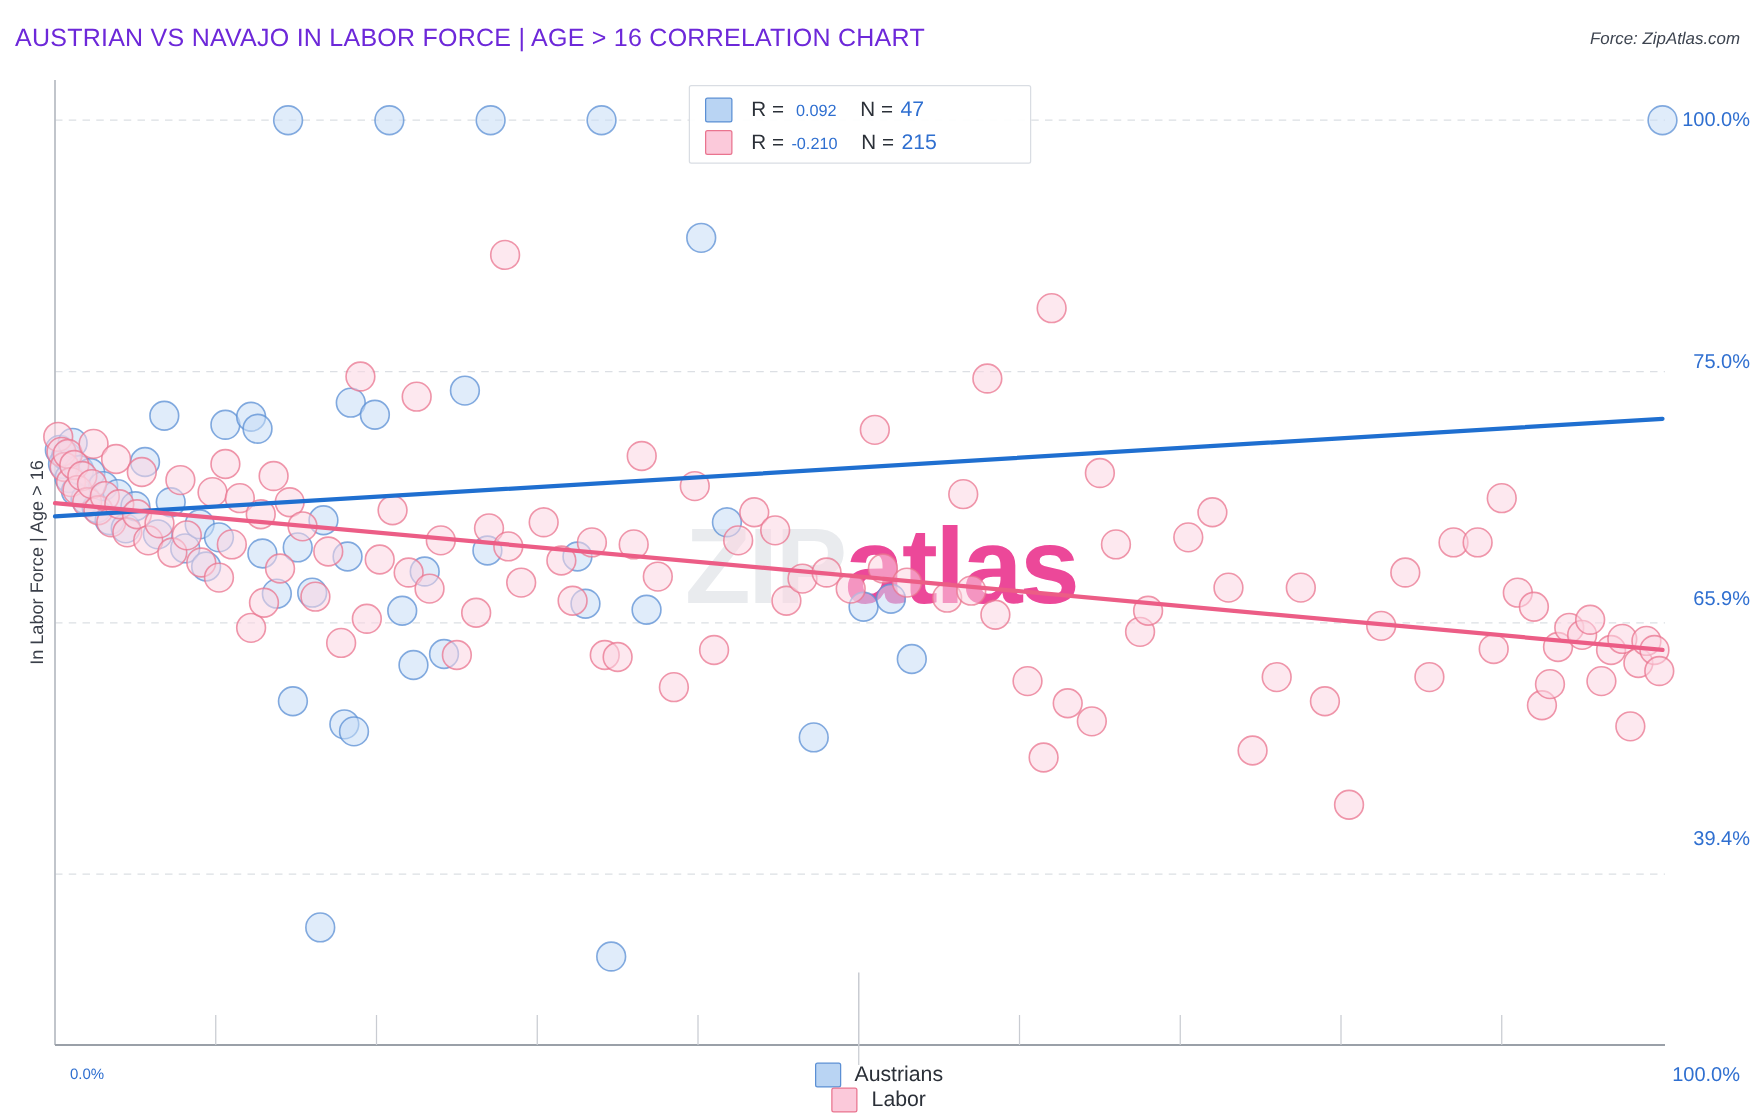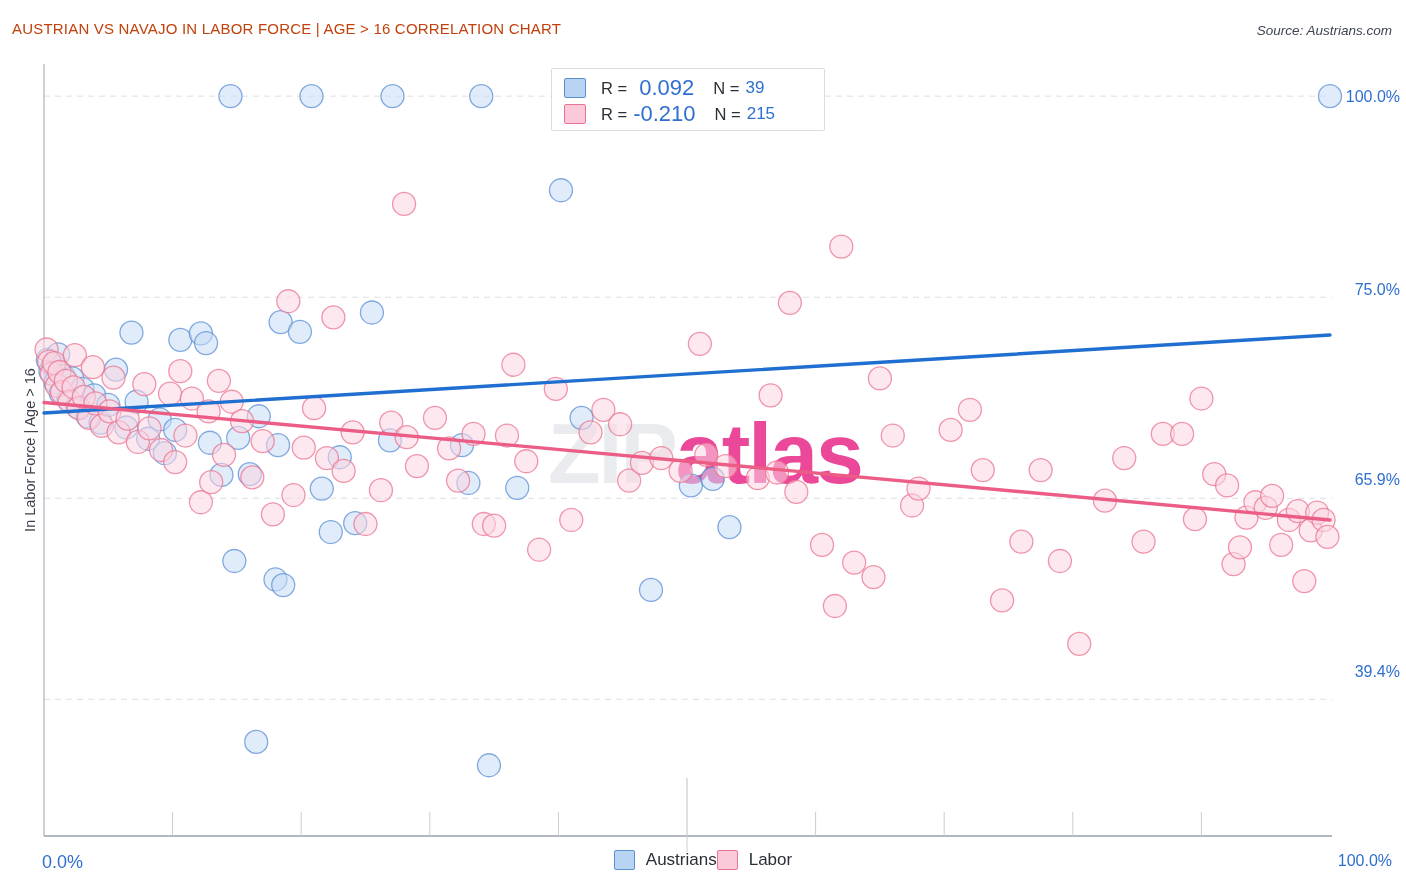--- a/index.html
+++ b/index.html
@@ -7,21 +7,21 @@
   body {
     background:#ffffff;
     font-family:"Liberation Sans", sans-serif;
     position:relative;
     overflow:hidden;
   }
   #chart-root { position:absolute; left:0; top:0; width:1406px; height:892px; }
 
   .title {
     position:absolute; left:12px; top:20px;
-    font-size:15px; color:#c2410c; letter-spacing:.2px;
+    font-size:20px; color:#6d28d9; letter-spacing:.2px;
     white-space:nowrap;
   }
   .source {
     position:absolute; right:14px; top:23px;
     font-size:13.5px; font-style:italic; color:#3d4450;
     white-space:nowrap;
   }
 
   .plot { position:absolute; left:44px; top:64px; width:1286px; height:772px; }
 
@@ -33,66 +33,66 @@
     transform:translate(-50%,-50%) rotate(-90deg);
     transform-origin:center center;
     font-size:14.5px; color:#3a3f49; white-space:nowrap;
   }
 
   .ytick {
     position:absolute; right:6px;
     font-size:16px; color:#2f6fd0; white-space:nowrap;
   }
   .xtick-left {
-    position:absolute; left:42px; top:852px;
-    font-size:18px; color:#2f6fd0;
+    position:absolute; left:56px; top:852px;
+    font-size:12px; color:#2f6fd0;
   }
   .xtick-right {
     position:absolute; right:14px; top:852px;
     font-size:16px; color:#2f6fd0;
   }
 
   .legend-box {
     position:absolute; left:551px; top:68px; width:274px; height:63px;
     background:rgba(255,255,255,.93);
     border:1px solid #d9dde3;
     border-radius:2px;
   }
   .legend-row { position:absolute; left:12px; height:26px; display:flex; align-items:center; }
   .legend-row.r1 { top:6px; }
   .legend-row.r2 { top:32px; }
   .sw { width:22px; height:20px; border-radius:2px; display:inline-block; }
   .sw.blue { background:#b9d4f3; border:1px solid #5b8fd4; }
   .sw.pink { background:#fbc9da; border:1px solid #e9748f; }
   .lg-k { font-size:16.5px; color:#2b3038; margin-left:15px; }
-  .lg-v { font-size:22px; color:#2f6fd0; margin-left:6px; white-space:pre; }
+  .lg-v { font-size:13px; color:#2f6fd0; margin-left:6px; white-space:pre; }
   .lg-n { font-size:16.5px; color:#2b3038; margin-left:19px; }
   .lg-nv { font-size:17px; color:#2f6fd0; margin-left:6px; }
 
   .bottom-legend {
     position:absolute; left:0; right:0; top:850px;
-    display:flex; justify-content:center; align-items:center; 
+    display:flex; justify-content:center; align-items:center; flex-direction:column;
   }
   .bl-item { display:flex; align-items:center; gap:11px; }
   .bl-sw { width:21px; height:20px; border-radius:2px; }
   .bl-sw.blue { background:#b9d4f3; border:1.5px solid #5b8fd4; }
   .bl-sw.pink { background:#fbc9da; border:1.5px solid #e9748f; }
   .bl-label { font-size:17px; color:#2b3038; }
 
   .wm { position:absolute; left:548px; top:404px; font-size:86px; font-weight:bold; letter-spacing:-2px; pointer-events:none; }
   .wm .zip { color:#e9ebee; }
   .wm .atlas { color:#ec4899; }
 </style>
 </head>
 <body>
 
 <div id="chart-root">
 
   <div class="title">AUSTRIAN VS NAVAJO IN LABOR FORCE | AGE &gt; 16 CORRELATION CHART</div>
-  <div class="source">Source: Austrians.com</div>
+  <div class="source">Force: ZipAtlas.com</div>
 
   <div class="wm"><span class="zip">ZIP</span><span class="atlas">atlas</span></div>
 
   <svg class="canvas" id="svg">
       <line x1="44" x2="1332" y1="96.16666666666663" y2="96.16666666666663" stroke="#dcdfe4" stroke-width="1" stroke-dasharray="6,5"></line>
       <line x1="44" x2="1332" y1="297.20833333333337" y2="297.20833333333337" stroke="#dcdfe4" stroke-width="1" stroke-dasharray="6,5"></line>
       <line x1="44" x2="1332" y1="498.25" y2="498.25" stroke="#dcdfe4" stroke-width="1" stroke-dasharray="6,5"></line>
       <line x1="44" x2="1332" y1="699.2916666666666" y2="699.2916666666666" stroke="#dcdfe4" stroke-width="1" stroke-dasharray="6,5"></line>
       <line x1="44" x2="44" y1="64" y2="836" stroke="#b9bdc4" stroke-width="1.4"></line>
       <line x1="44" x2="1332" y1="836" y2="836" stroke="#9aa0a8" stroke-width="1.6"></line>
@@ -305,21 +305,21 @@
 
   <div class="xtick-left">0.0%</div>
   <div class="xtick-right">100.0%</div>
 
   <div class="legend-box">
     <div class="legend-row r1">
       <span class="sw blue"></span>
       <span class="lg-k">R = </span>
       <span class="lg-v"> 0.092</span>
       <span class="lg-n">N = </span>
-      <span class="lg-nv">39</span>
+      <span class="lg-nv">47</span>
     </div>
     <div class="legend-row r2">
       <span class="sw pink"></span>
       <span class="lg-k">R = </span>
       <span class="lg-v">-0.210</span>
       <span class="lg-n">N = </span>
       <span class="lg-nv">215</span>
     </div>
   </div>
 

